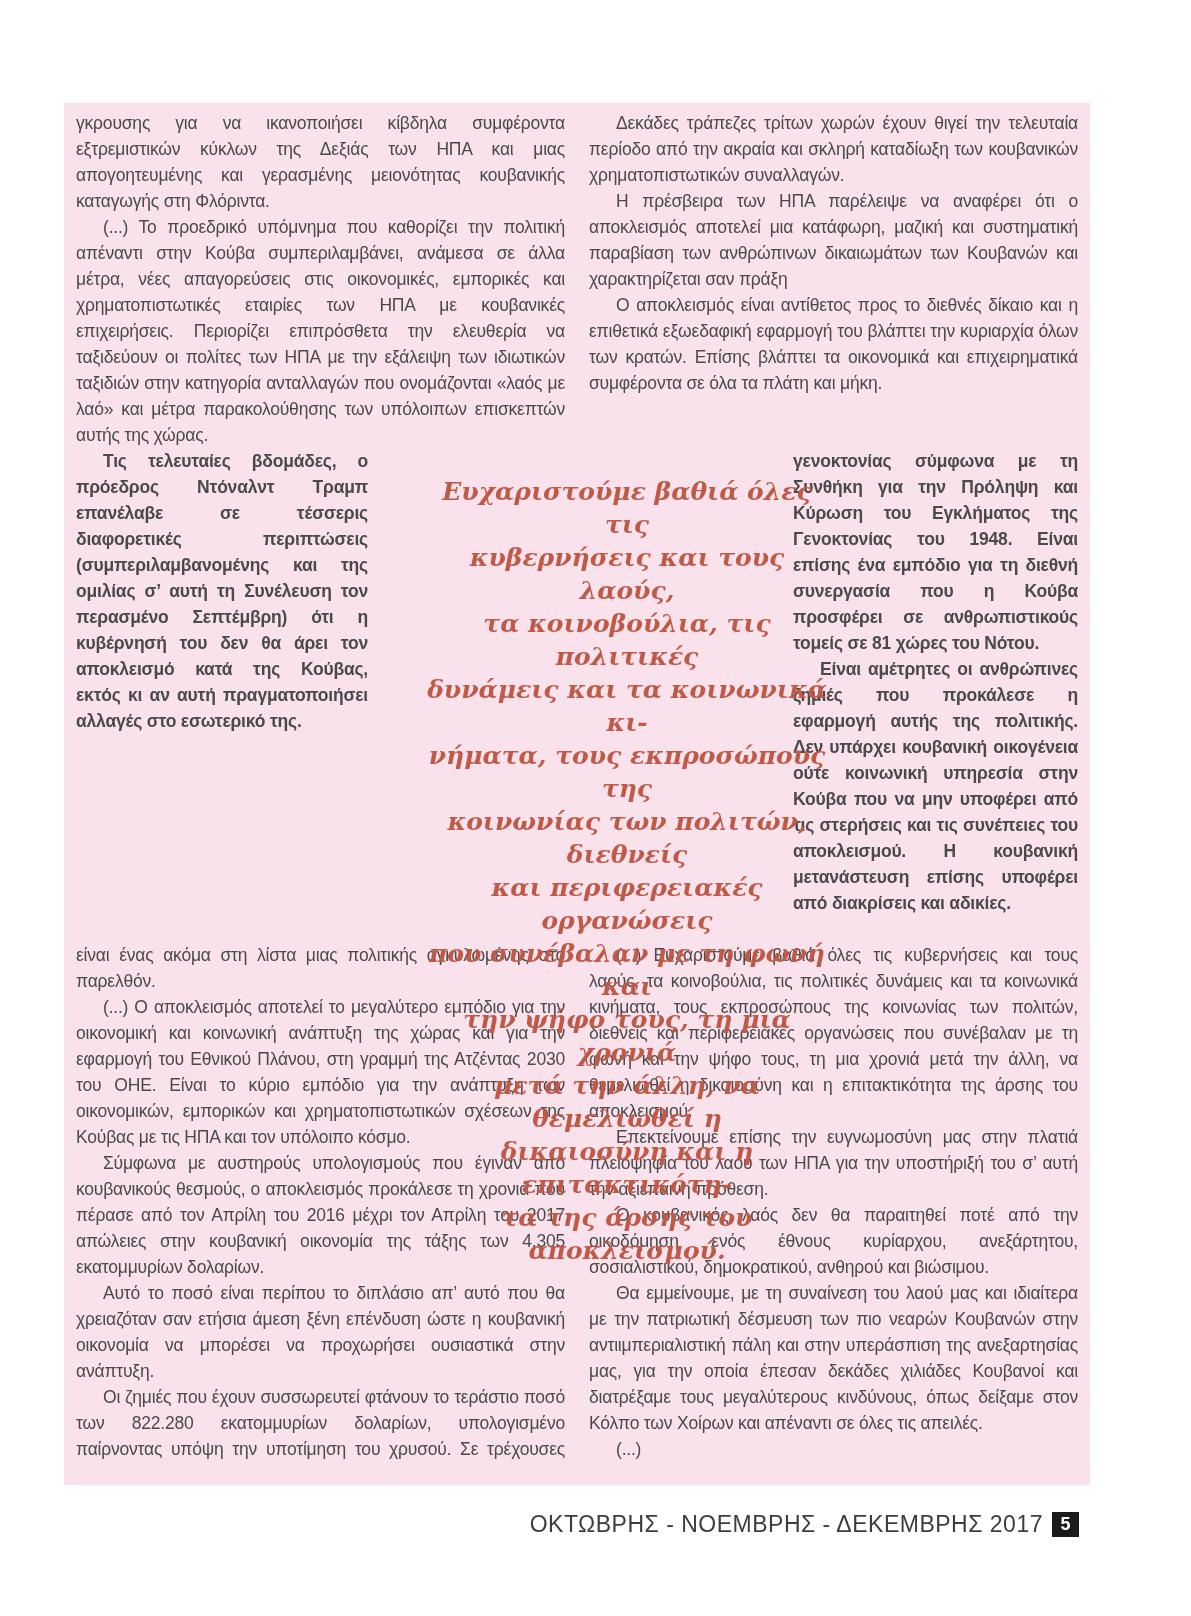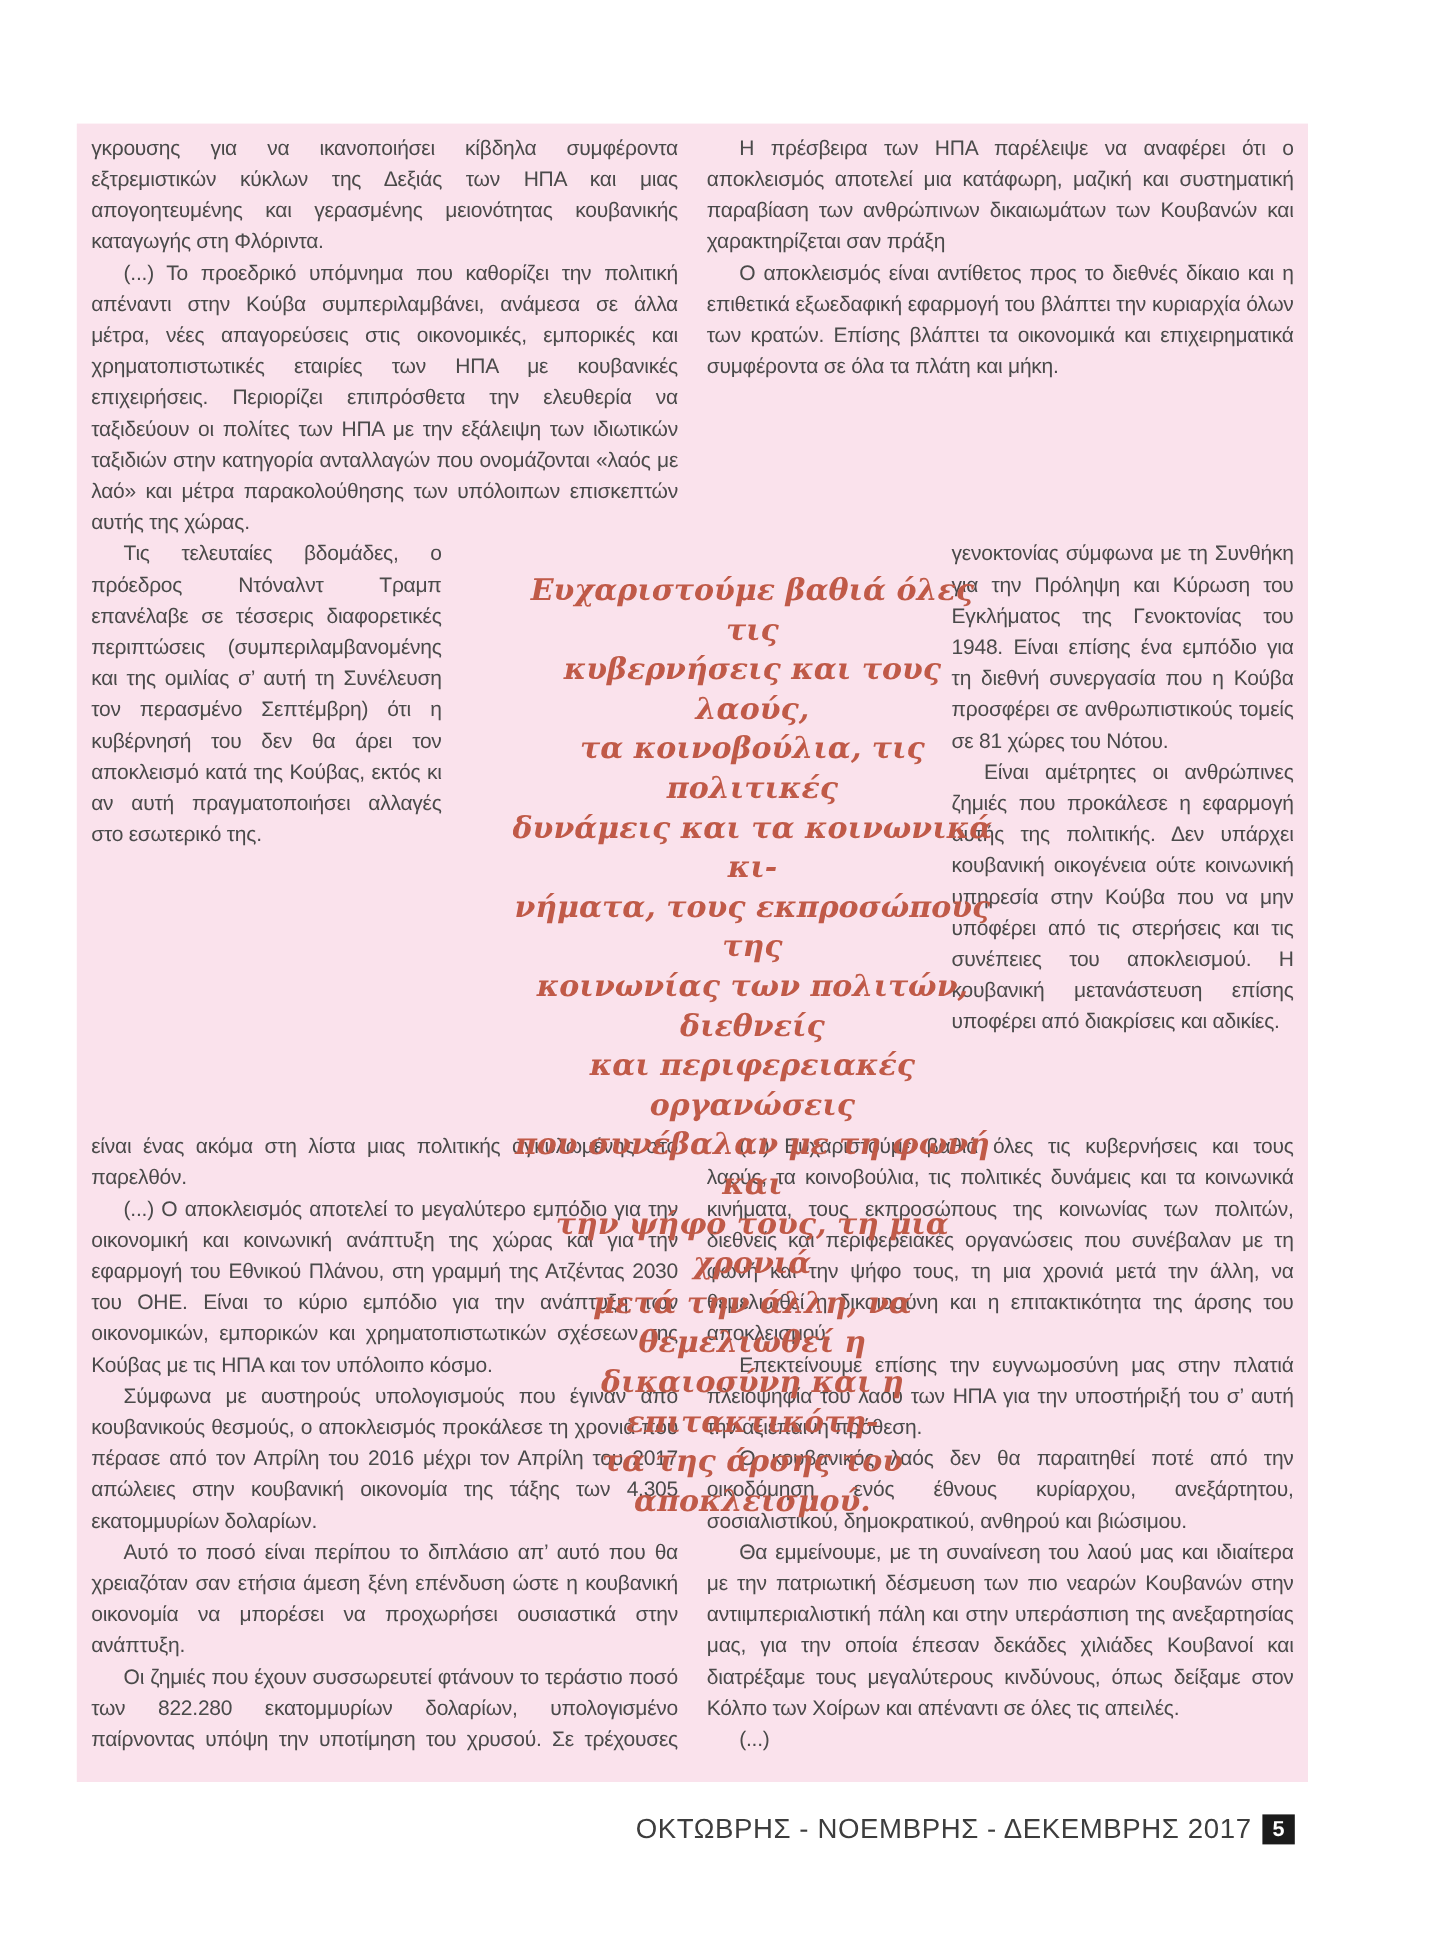--- a/index.html
+++ b/index.html
@@ -15,21 +15,21 @@
     width:1026px; height:1382px;
     background:#fae2ec;
   }
   .cols {
     position:absolute; left:12px; top:7px;
     display:flex; gap:24px;align-items:center;
   }
   .col { width:489px; }
   .band { overflow:hidden; }
   .band-a { height:338px; }
-  .band-b { height:494px; }
+  .band-b { height:494px;font-weight:bold; }
   .band-c { height:524px; }
   .col p {
     margin:0;
     text-indent:27px;
     text-align:justify;
     font-size:17.5px;
     line-height:26px;
     letter-spacing:-0.2px;
     color:#4a4a4a;
   }
@@ -81,20 +81,21 @@
         <p class="cont">είναι ένας ακόμα στη λίστα μιας πολιτικής αγκυλωμένης στο παρελθόν.</p>
         <p>(...) Ο αποκλεισμός αποτελεί το μεγαλύτερο εμπόδιο για την οικονομική και κοινωνική ανάπτυξη της χώρας και για την εφαρμογή του Εθνικού Πλάνου, στη γραμμή της Ατζέντας 2030 του ΟΗΕ. Είναι το κύριο εμπόδιο για την ανάπτυξη των οικονομικών, εμπορικών και χρηματοπιστωτικών σχέσεων της Κούβας με τις ΗΠΑ και τον υπόλοιπο κόσμο.</p>
         <p>Σύμφωνα με αυστηρούς υπολογισμούς που έγιναν από κουβανικούς θεσμούς, ο αποκλεισμός προκάλεσε τη χρονιά που πέρασε από τον Απρίλη του 2016 μέχρι τον Απρίλη του 2017 απώλειες στην κουβανική οικονομία της τάξης των 4.305 εκατομμυρίων δολαρίων.</p>
         <p>Αυτό το ποσό είναι περίπου το διπλάσιο απ’ αυτό που θα χρειαζόταν σαν ετήσια άμεση ξένη επένδυση ώστε η κουβανική οικονομία να μπορέσει να προχωρήσει ουσιαστικά στην ανάπτυξη.</p>
         <p>Οι ζημιές που έχουν συσσωρευτεί φτάνουν το τεράστιο ποσό των 822.280 εκατομμυρίων δολαρίων, υπολογισμένο παίρνοντας υπόψη την υποτίμηση του χρυσού. Σε τρέχουσες τιμές, αντιστοιχούν σε 130.178</p>
       </div>
     </div>
 
     <div class="col col-right">
       <div class="band band-a">
+        <p>Δεκάδες τράπεζες τρίτων χωρών έχουν θιγεί την τελευταία περίοδο από την ακραία και σκληρή καταδίωξη των κουβανικών χρηματοπιστωτικών συναλλαγών.</p>
         <p>Η πρέσβειρα των ΗΠΑ παρέλειψε να αναφέρει ότι ο αποκλεισμός αποτελεί μια κατάφωρη, μαζική και συστηματική παραβίαση των ανθρώπινων δικαιωμάτων των Κουβανών και χαρακτηρίζεται σαν πράξη</p>
         <p>Ο αποκλεισμός είναι αντίθετος προς το διεθνές δίκαιο και η επιθετικά εξωεδαφική εφαρμογή του βλάπτει την κυριαρχία όλων των κρατών. Επίσης βλάπτει τα οικονομικά και επιχειρηματικά συμφέροντα σε όλα τα πλάτη και μήκη.</p>
       </div>
       <div class="band band-b">
         <div class="inner">
           <p class="cont">γενοκτονίας σύμφωνα με τη Συνθήκη για την Πρόληψη και Κύρωση του Εγκλήματος της Γενοκτονίας του 1948. Είναι επίσης ένα εμπόδιο για τη διεθνή συνεργασία που η Κούβα προσφέρει σε ανθρωπιστικούς τομείς σε 81 χώρες του Νότου.</p>
           <p>Είναι αμέτρητες οι ανθρώπινες ζημιές που προκάλεσε η εφαρμογή αυτής της πολιτικής. Δεν υπάρχει κουβανική οικογένεια ούτε κοινωνική υπηρεσία στην Κούβα που να μην υποφέρει από τις στερήσεις και τις συνέπειες του αποκλεισμού. Η κουβανική μετανάστευση επίσης υποφέρει από διακρίσεις και αδικίες.</p>
         </div>
       </div>
       <div class="band band-c">

